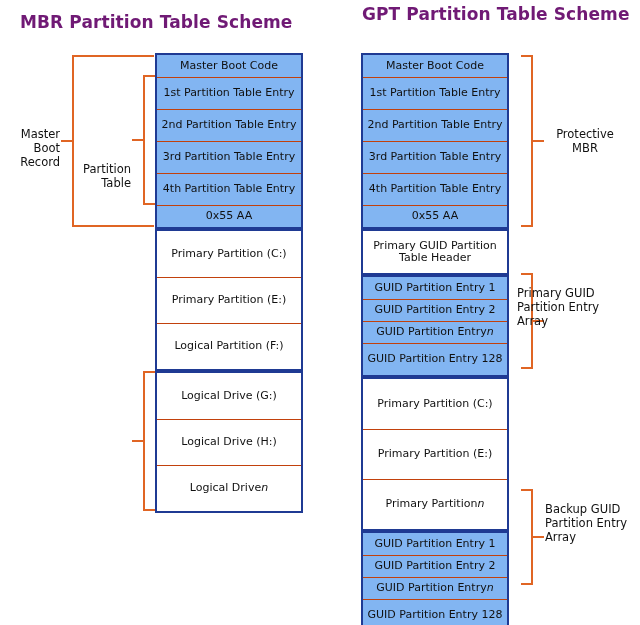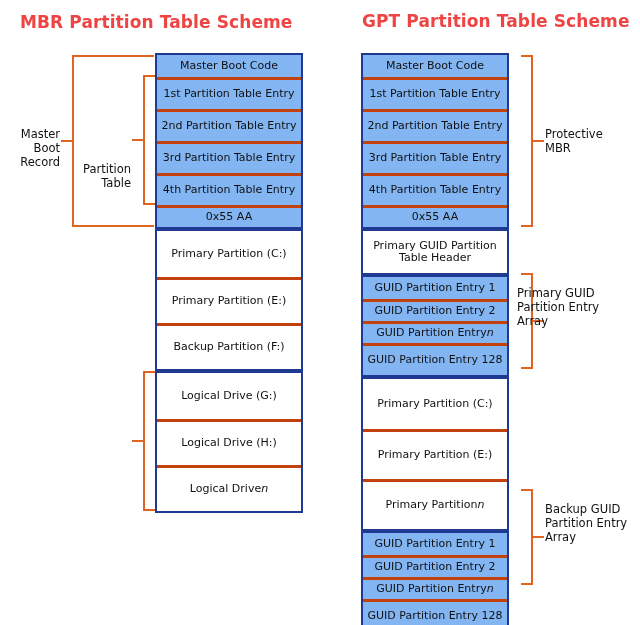--- a/index.html
+++ b/index.html
@@ -10,27 +10,27 @@
     color:#000;
     overflow:hidden;
   }
   .page{position:relative;width:640px;height:625px;}
 
   
   .title{
     position:absolute;
     font-size:17px;
     font-weight:bold;
-    color:#ef4444;
+    color:#701a75;
     letter-spacing:.1px;
     white-space:nowrap;
     text-align:center;
   }
   #title-mbr{left:20px;top:12px;}
-  #title-gpt{left:362px;top:11px;}
+  #title-gpt{left:362px;top:4px;}
 
   
   .column{position:absolute;width:148px;}
   #col-mbr{left:155px;top:53px;}
   #col-gpt{left:361px;top:53px;}
 
   
   .group{
     border:2px solid #1f3a93;
     box-sizing:border-box;
@@ -41,21 +41,21 @@
   .row{
     box-sizing:border-box;
     font-size:11px;
     line-height:12.5px;
     text-align:center;
     color:#111;
     display:flex;
     align-items:center;
     justify-content:center;
     padding:0 3px;
-    border-top:3px solid #c2410c;
+    border-top:1px solid #c2410c;
     background:#ffffff;
   }
   .row:first-child{border-top:none;}
   .row.blue{background:#82b5f2;}
   .row.h1{height:22px;}
   .row.h2{height:32px;}
   .row.h3{height:42px;}
   .row.tall{height:46px;}
   .row.tall2{height:50px;}
   .row i{font-style:italic;}
@@ -104,21 +104,21 @@
       <div class="row blue h2">1st Partition Table Entry</div>
       <div class="row blue h2">2nd Partition Table Entry</div>
       <div class="row blue h2">3rd Partition Table Entry</div>
       <div class="row blue h2">4th Partition Table Entry</div>
       <div class="row blue h1">0x55 AA</div>
     </div>
 
     <div class="group">
       <div class="row tall">Primary Partition (C:)</div>
       <div class="row tall">Primary Partition (E:)</div>
-      <div class="row tall">Backup Partition (F:)</div>
+      <div class="row tall">Logical Partition (F:)</div>
     </div>
 
     <div class="group">
       <div class="row tall">Logical Drive (G:)</div>
       <div class="row tall">Logical Drive (H:)</div>
       <div class="row tall">Logical Drive <i>n</i></div>
     </div>
 
   </div>
 
@@ -165,21 +165,21 @@
       <div class="row blue h1">GUID Partition Entry 1</div>
       <div class="row blue h1">GUID Partition Entry 2</div>
       <div class="row blue h1">GUID Partition Entry <i>n</i></div>
       <div class="row blue h2">GUID Partition Entry 128</div>
     </div>
 
   </div>
 
   <div class="bracket left" style="left:521px;top:55px;width:12px;height:172px;"></div>
   <div class="tick" style="left:532px;top:140px;width:12px;"></div>
-  <div class="blabel l" style="left:545px;top:127px;width:80px;">Protective MBR</div>
+  <div class="blabel l" style="left:545px;top:127px;width:80px;text-align:center;">Protective MBR</div>
 
   <div class="bracket left" style="left:521px;top:273px;width:12px;height:96px;"></div>
   <div class="tick" style="left:532px;top:320px;width:12px;"></div>
   <div class="blabel l" style="left:517px;top:286px;width:84px;">Primary GUID Partition Entry Array</div>
 
   <div class="bracket left" style="left:521px;top:489px;width:12px;height:96px;"></div>
   <div class="tick" style="left:532px;top:536px;width:12px;"></div>
   <div class="blabel l" style="left:545px;top:502px;width:84px;">Backup GUID Partition Entry Array</div>
 
 </div>

